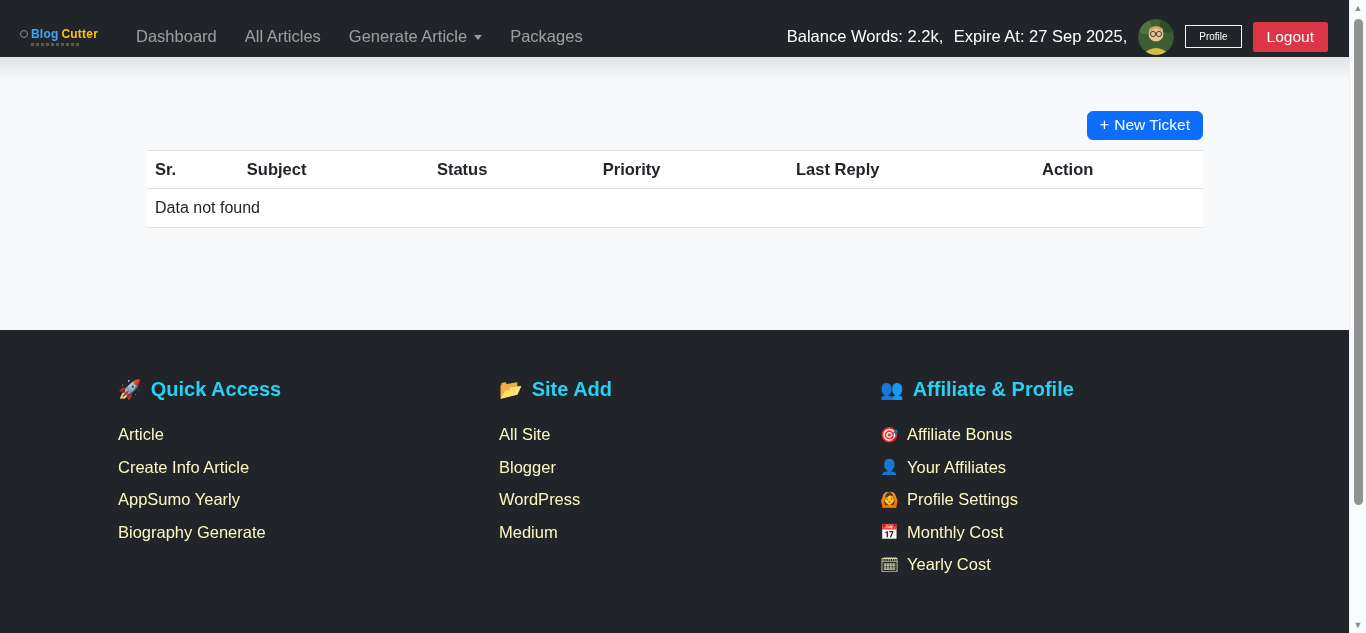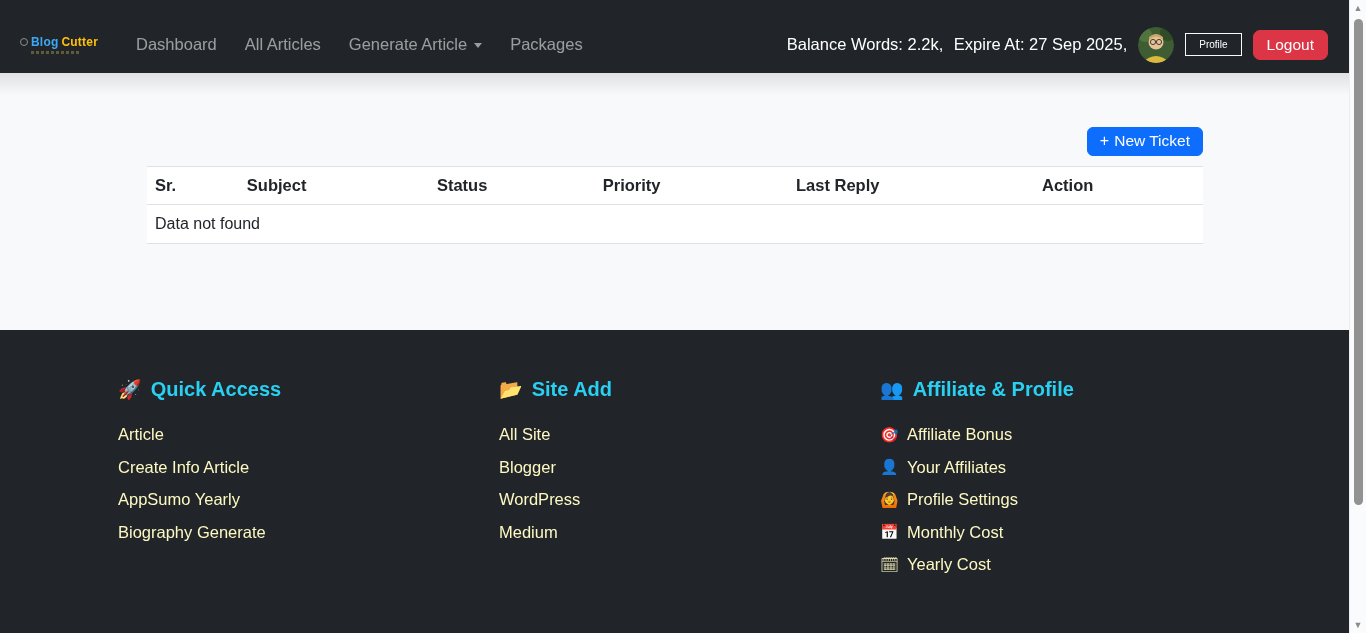--- a/index.html
+++ b/index.html
@@ -6,21 +6,21 @@
   html, body { width: 1366px; height: 633px; overflow: hidden; }
   body {
     font-family: "Liberation Sans", "DejaVu Sans", sans-serif;
     background: #ffffff;
     display: flex;
     flex-direction: column;
   }
 
   
   .navbar {
-    height: 73px;
+    height: 57px;
     background: #212529;
     display: flex;
     align-items: center;
     padding: 16px 30px 0 20px;
     flex: 0 0 auto;
     position: relative;
     z-index: 5;
   }
   .logo { display: flex; flex-direction: column; margin-right: 24px; cursor: pointer; }
   .logo-row { display: flex; align-items: center; gap: 3px; }
@@ -66,21 +66,21 @@
     border-radius: 0;
     font-size: 10px;
     font-family: inherit;
     padding: 5px 13px;
     cursor: pointer;
   }
   .btn-logout {
     background: #dc3545;
     color: #ffffff;
     border: 1px solid #dc3545;
-    border-radius: 7px;
+    border-radius: 2px;
     font-size: 15.5px;
     font-family: inherit;
     padding: 5px 13px;
     cursor: pointer;
   }
 
   
   .main {
     flex: 1 1 auto;
     background: #f8f9fa;

